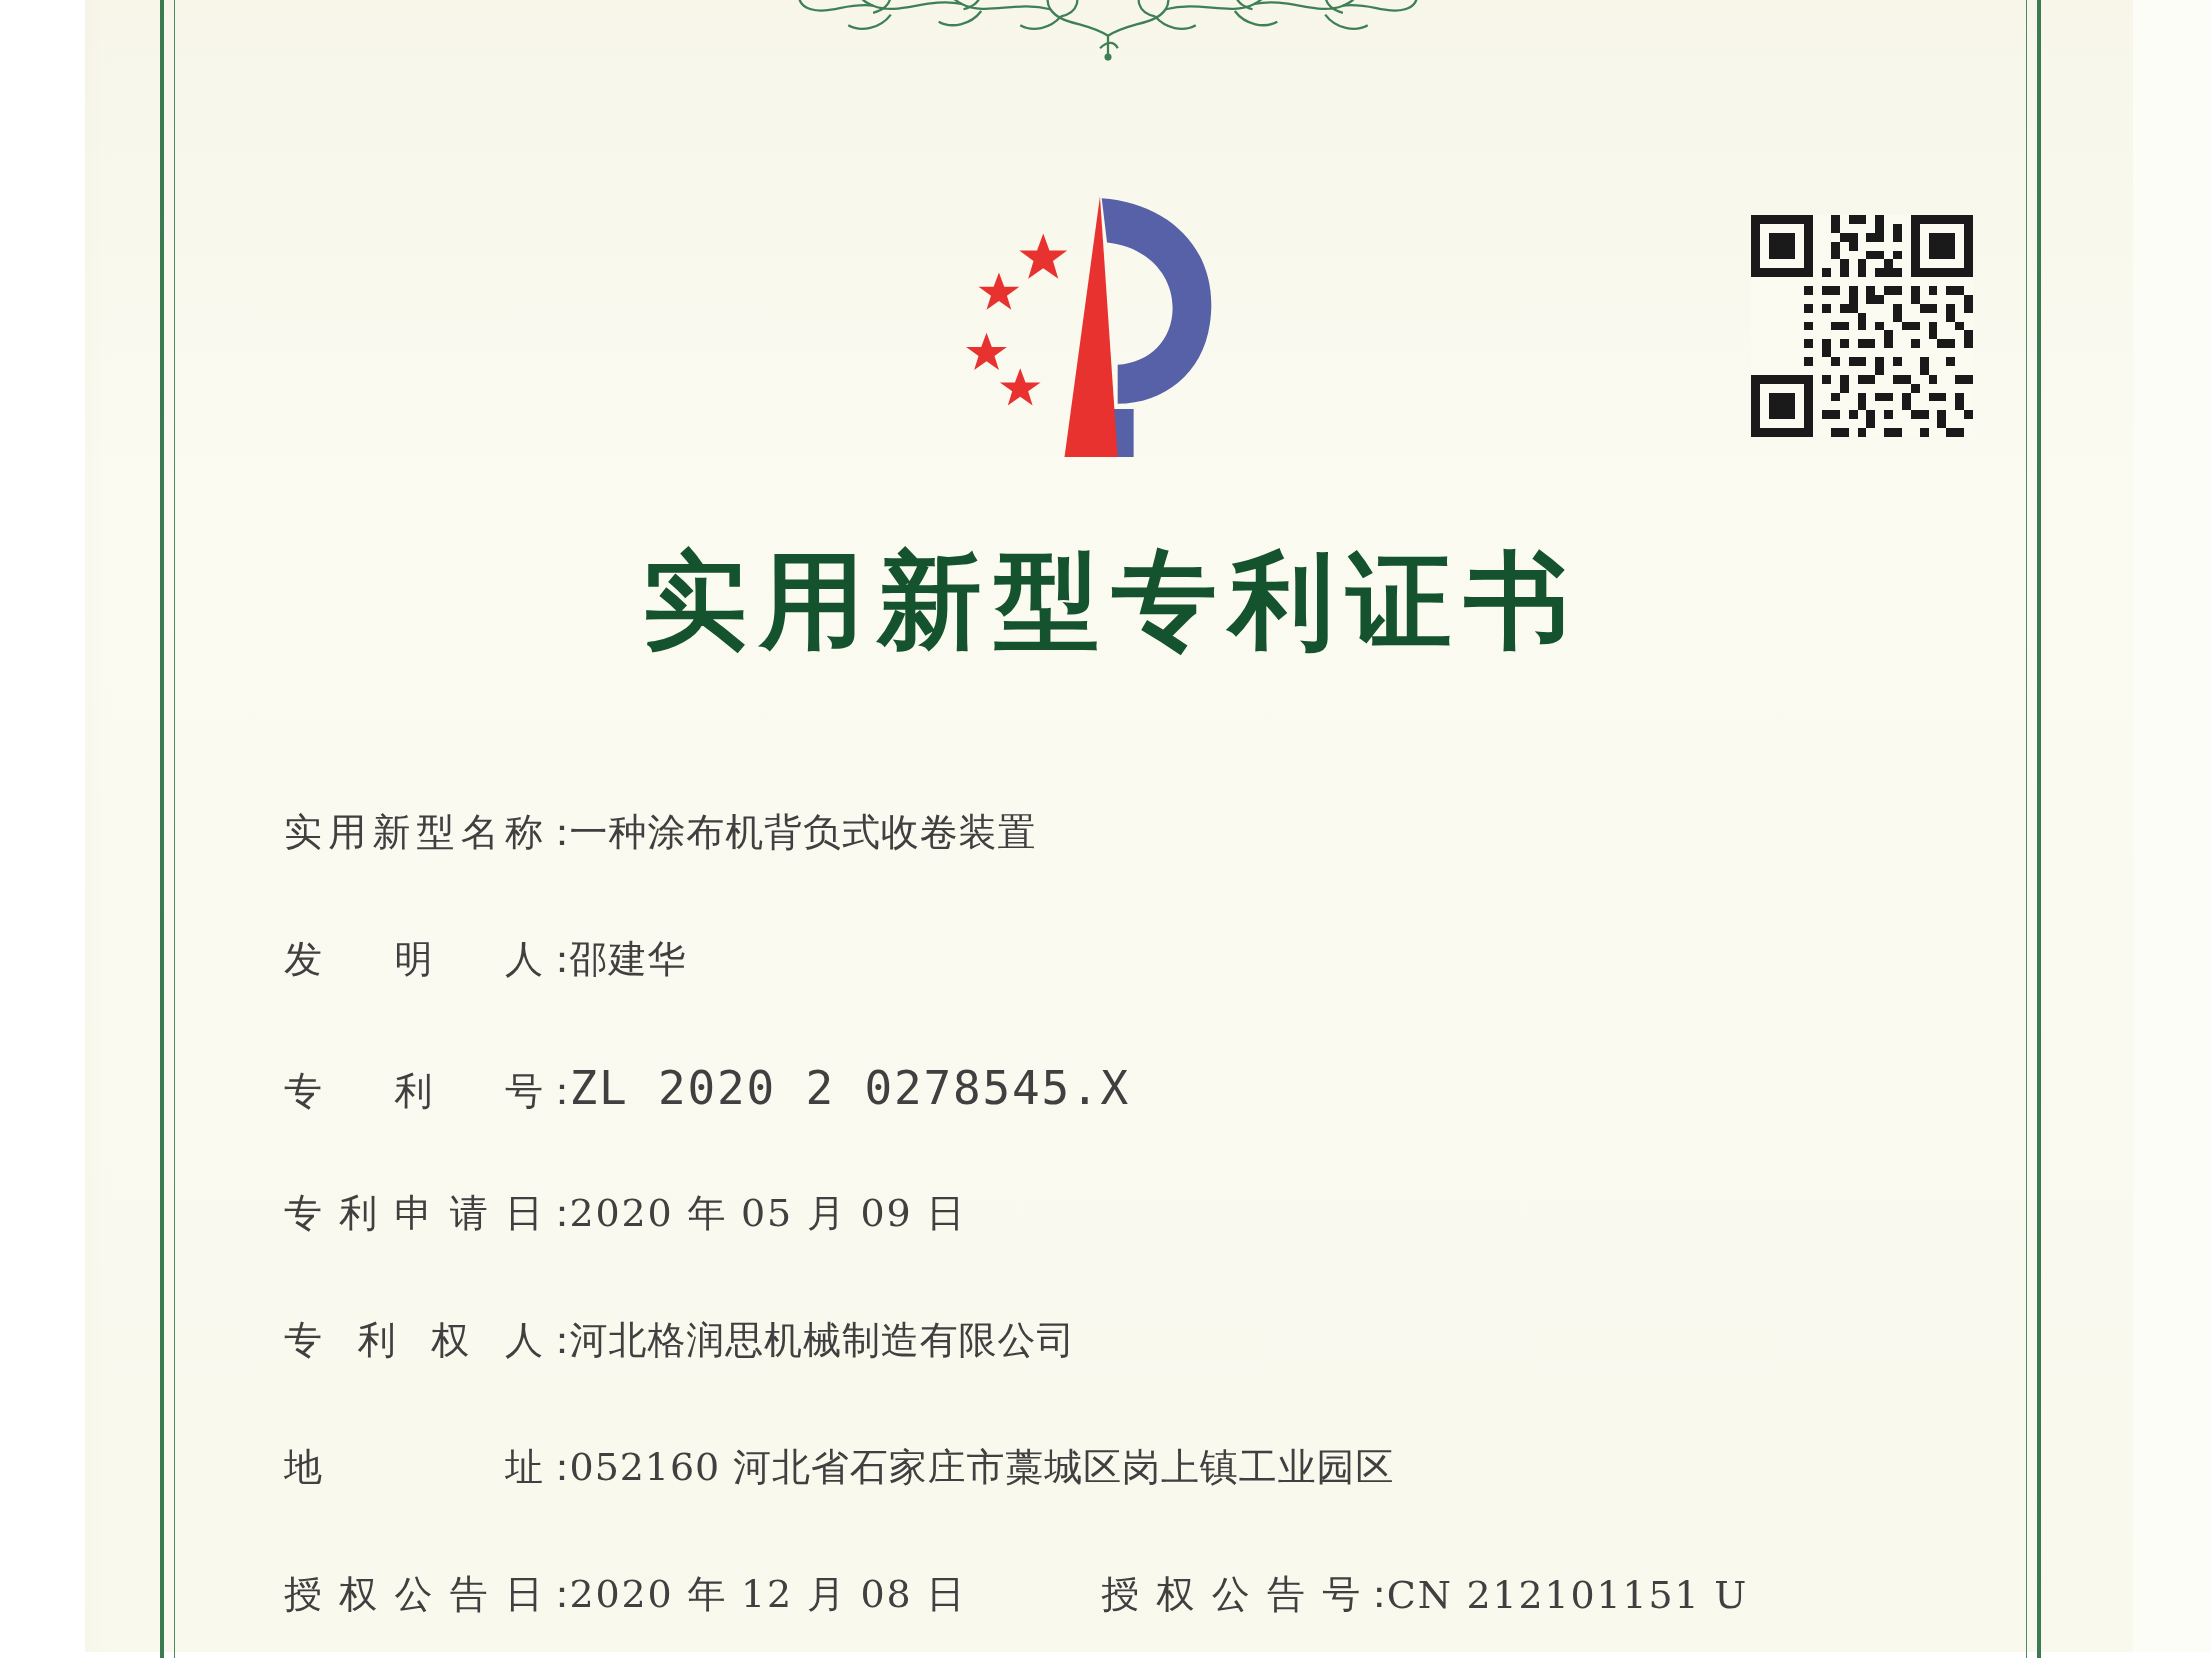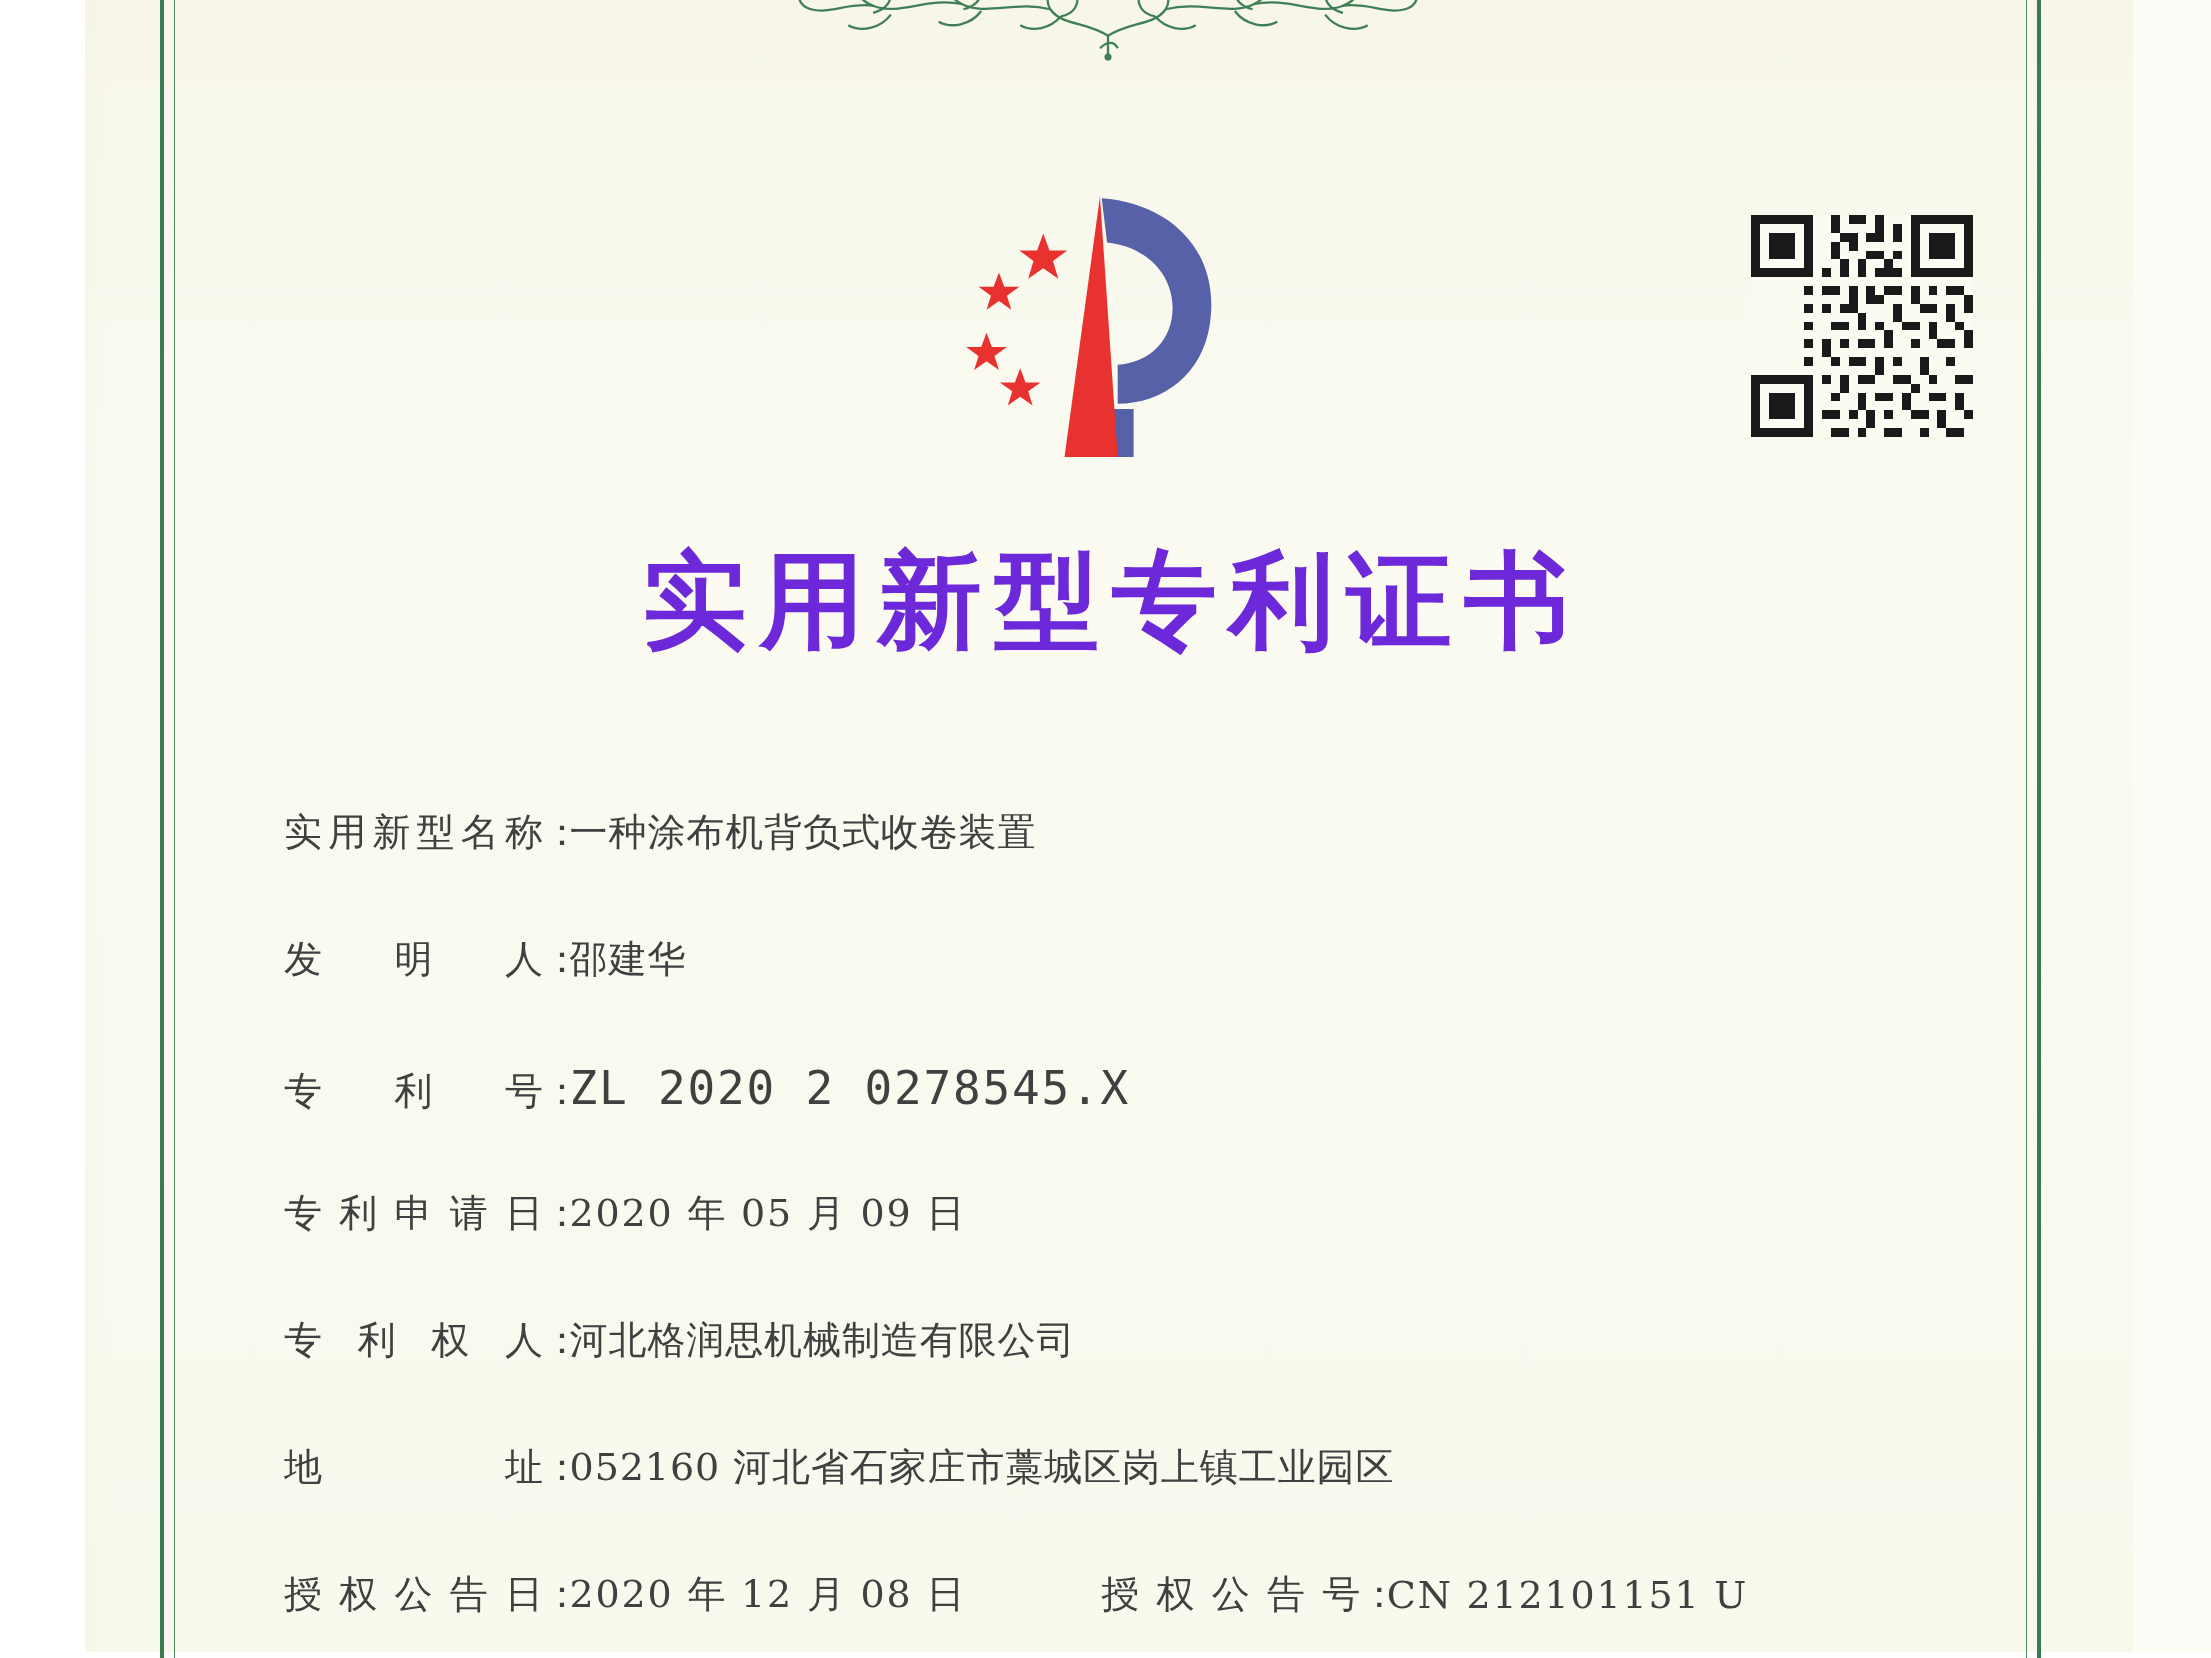--- a/index.html
+++ b/index.html
@@ -113,21 +113,21 @@
   
   .title {
     position: absolute;
     left: 0;
     top: 532px;
     width: 2211px;
     text-align: center;
     font-size: 105px;
     font-weight: bold;
     letter-spacing: 12.4px;
-    color: #6d28d9;
+    color: #14532d;
     font-family: "DejaVu Serif", "Liberation Serif", serif;
     text-indent: 12.4px;
   }
 
   
   .fields {
     position: absolute;
     left: 284px;
     top: 807px;
     width: 1685px;

